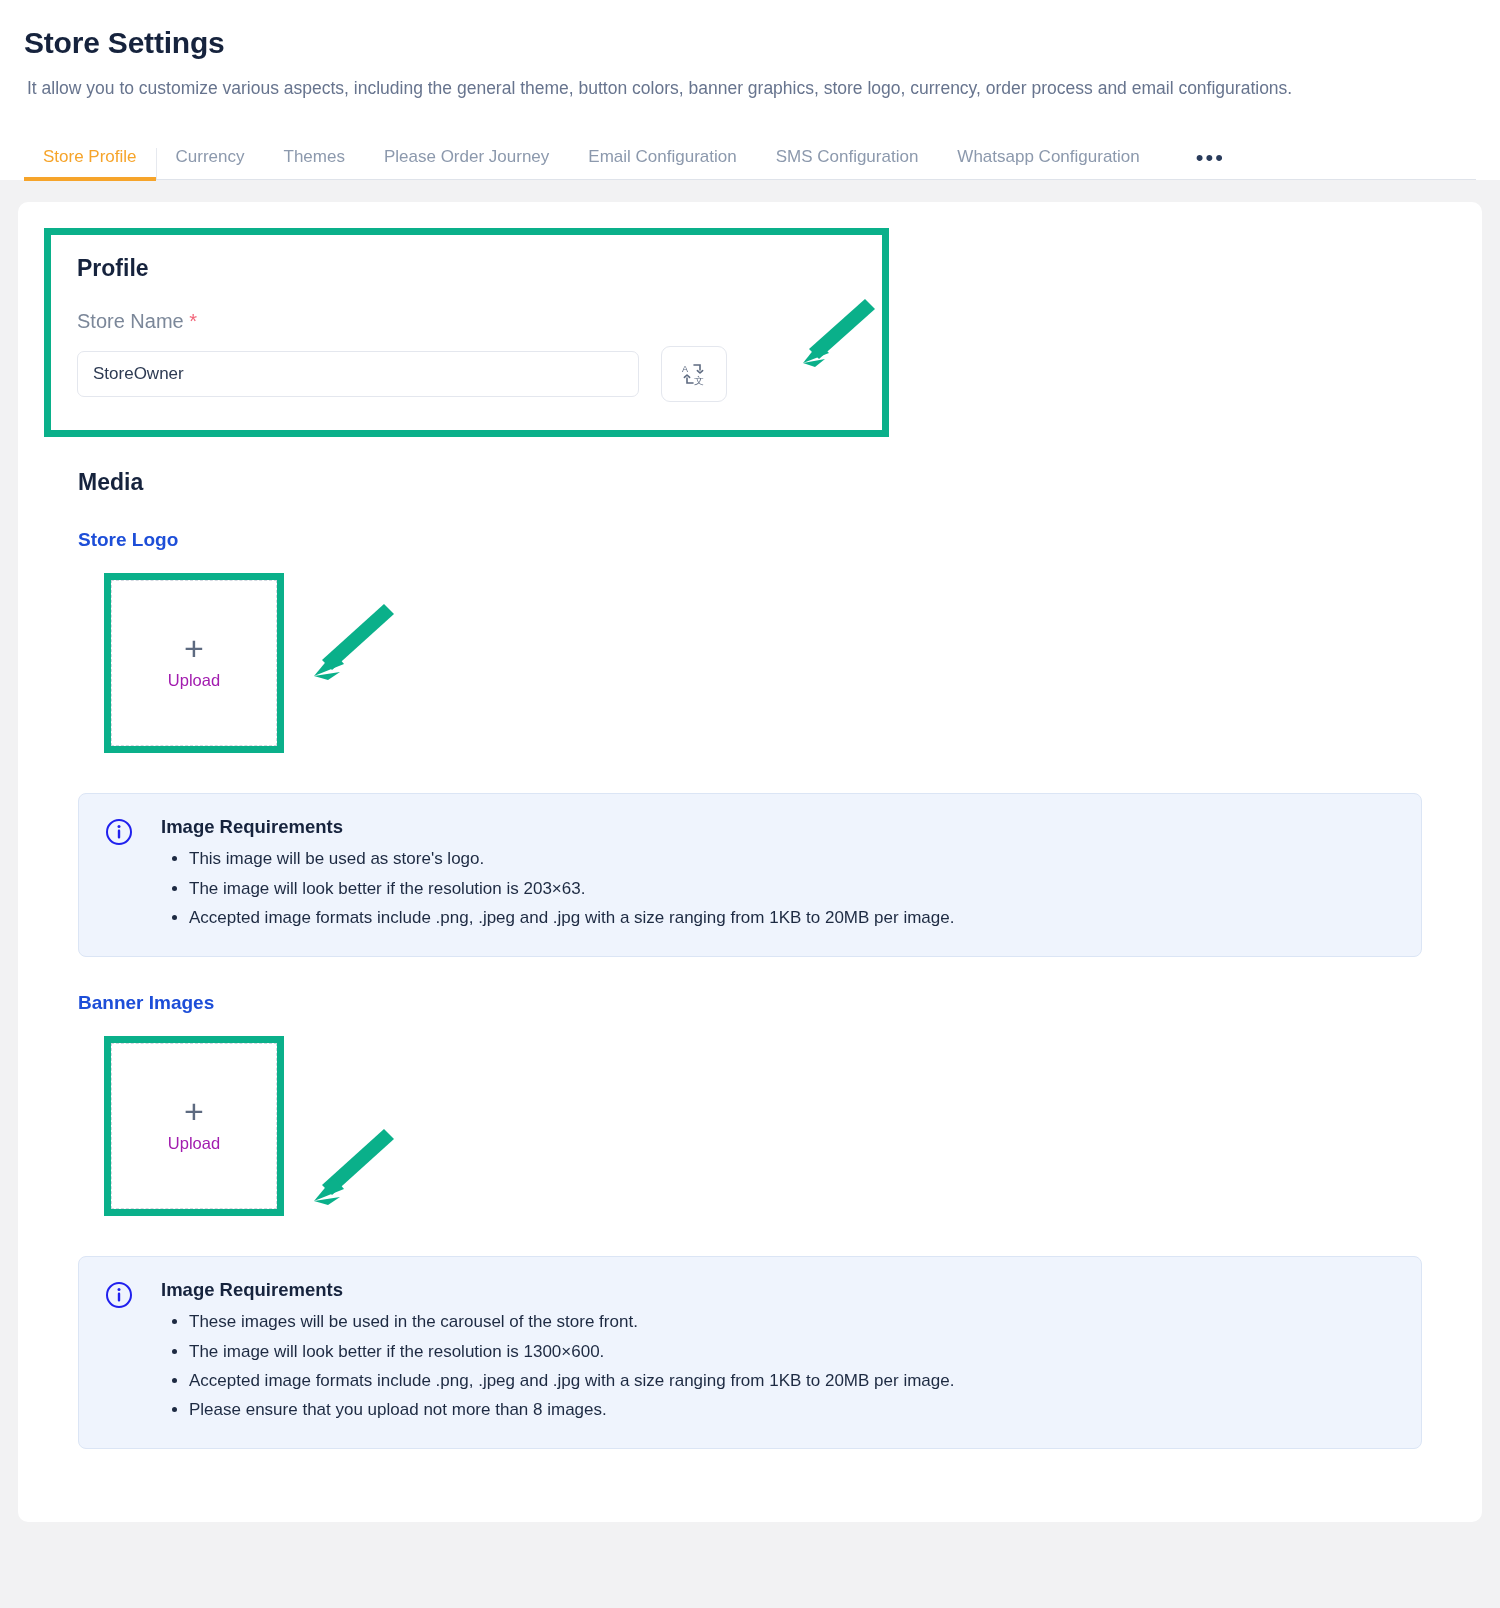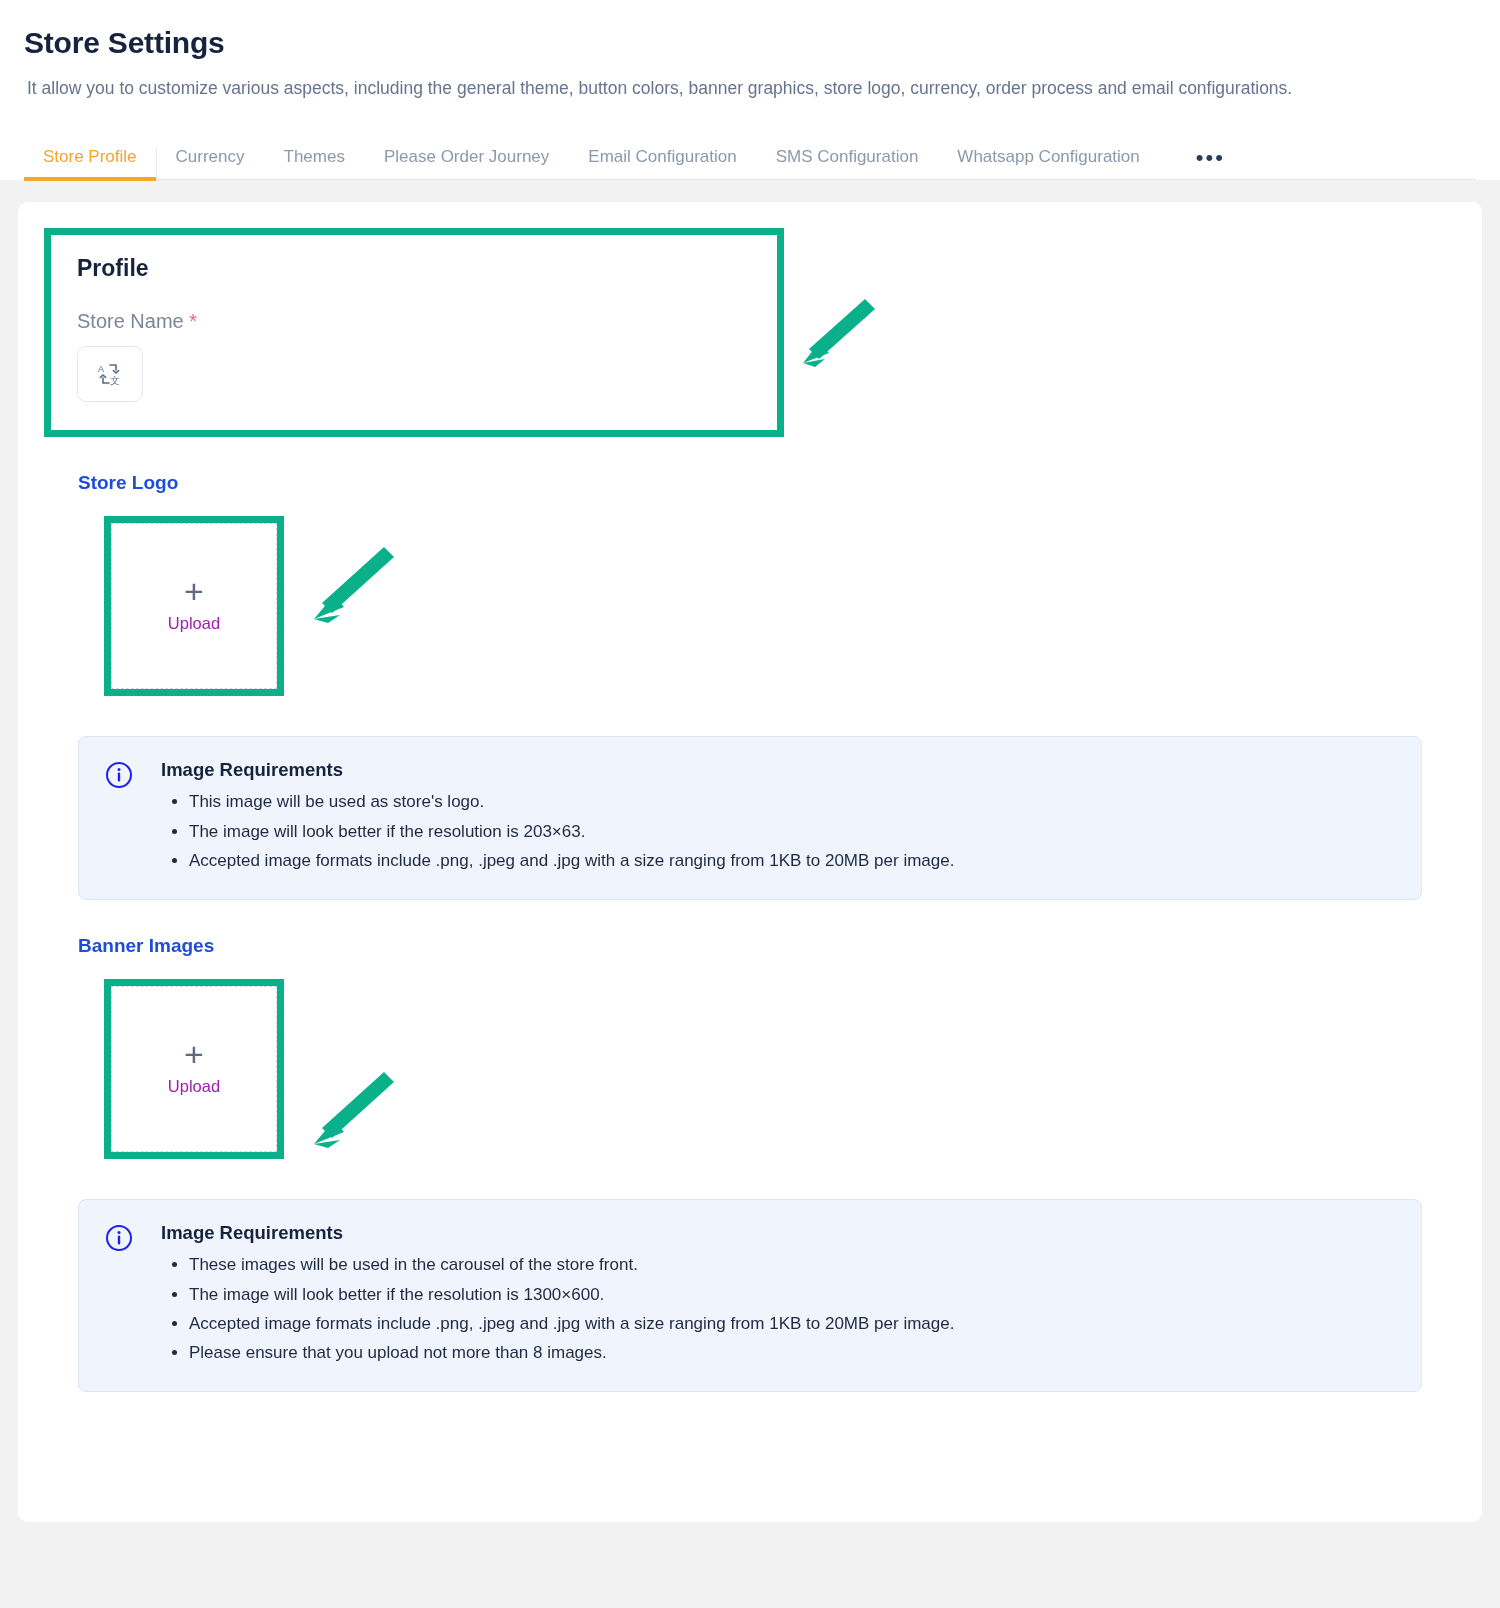--- a/index.html
+++ b/index.html
@@ -85,21 +85,21 @@
     min-height: 1320px;
     position: relative;
   }
 
   
   .hl {
     position: relative;
     border: 7px solid #0ab08a;
   }
   .hl-profile {
-    width: 740px;
+    width: 845px;
     padding: 22px 26px 28px 26px;
     margin: 0 0 0 -8px;
   }
 
   .section-title {
     font-size: 23px;
     font-weight: bold;
     color: #16233d;
     margin: 0 0 30px 0;
     line-height: 1;
@@ -253,20 +253,21 @@
 
   <div class="hl hl-profile">
     <div class="section-title">Profile</div>
 
     <div class="field-label">
       <span>Store Name</span>
       <span class="req">*</span>
     </div>
 
     <div class="field-row">
+      <input class="text-input" type="text" value="StoreOwner" style="">
       <div class="translate-btn">
         <svg width="24" height="24" viewBox="0 0 24 24">
           <text x="0" y="10" font-size="9" font-family="Liberation Sans, sans-serif" fill="#5d6a80">A</text>
           <path d="M12 3 h6 v5" stroke="#5d6a80" stroke-width="1.6" fill="none" stroke-linecap="round"></path>
           <path d="M15.4 8.6 L18 11 L20.6 8.6" stroke="#5d6a80" stroke-width="1.6" fill="none" stroke-linecap="round" stroke-linejoin="round"></path>
           <path d="M11 21 h-6 v-5" stroke="#5d6a80" stroke-width="1.6" fill="none" stroke-linecap="round"></path>
           <path d="M2.4 15.4 L5 13 L7.6 15.4" stroke="#5d6a80" stroke-width="1.6" fill="none" stroke-linecap="round" stroke-linejoin="round"></path>
           <text x="12" y="22" font-size="10" font-family="Liberation Sans, sans-serif" fill="#5d6a80">文</text>
         </svg>
       </div>
@@ -274,20 +275,21 @@
 
     <svg class="arrow arrow-profile" width="90" height="80" viewBox="0 0 90 80">
       <g fill="#0ab08a">
         <path d="M76 6 L86 16 L30 66 L20 56 Z"></path>
         <path d="M14 70 L40 60 L30 50 Z"></path>
         <path d="M14 70 L36 66 L26 74 Z"></path>
       </g>
     </svg>
   </div>
 
+  <div class="media-title">Media</div>
 
   <div class="sub-label">Store Logo</div>
 
   <div class="upload-hl">
     <div class="upload-box">
       <span class="plus-glyph">+</span>
       <span class="upload-text">Upload</span>
     </div>
     <svg class="arrow arrow-logo" width="95" height="90" viewBox="0 0 95 90">
       <g fill="#0ab08a">

